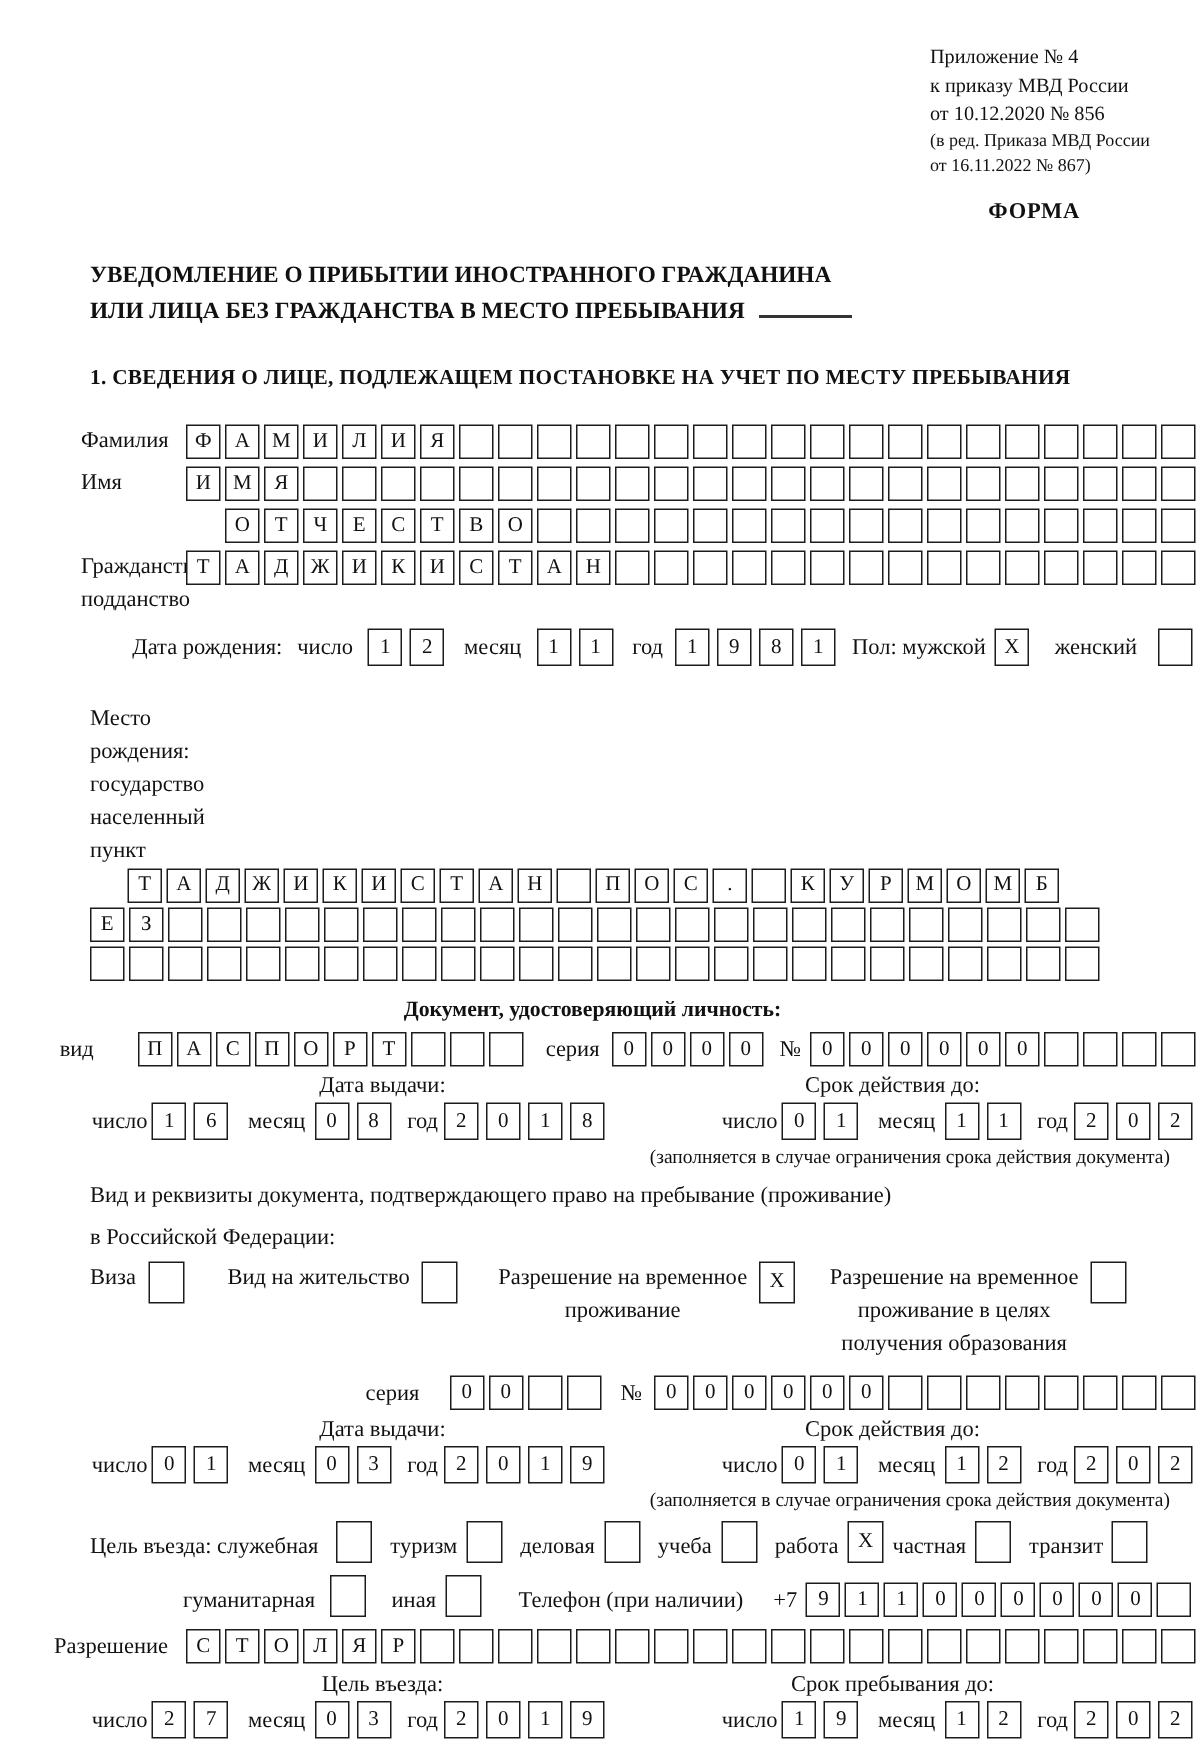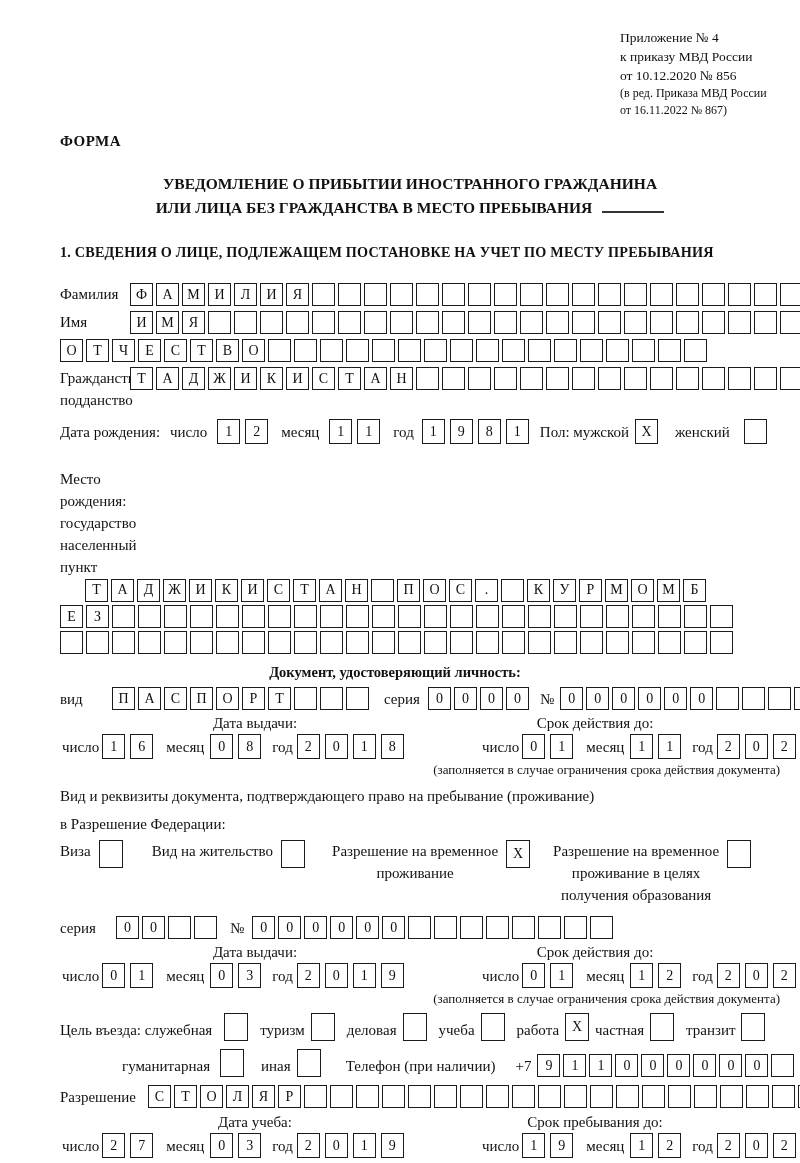--- a/index.html
+++ b/index.html
@@ -4,25 +4,25 @@
 <style>
   html,body{margin:0;padding:0;background:#fff;}
   .page{
     width:800px;height:1163px;box-sizing:border-box;
     padding:28px 0 10px 60px;background:#fff;color:#111;
     font-family:"Liberation Serif","DejaVu Serif",serif;font-size:15px;
     overflow:hidden;position:relative;
   }
   .hdr{margin-left:560px;width:230px;font-size:13.5px;line-height:19px;}
   .hdr .small{font-size:12px;line-height:17px;}
-  .forma{font-weight:bold;font-size:15px;padding-right:52px;margin-top:14px;letter-spacing:.5px;}
-  .title{text-align:center;font-weight:bold;font-size:15.5px;line-height:24px;margin-top:22px;margin-right:40px;}
+  .forma{font-weight:bold;font-size:15px;text-align:right;padding-right:80px;margin-top:14px;letter-spacing:.5px;}
+  .title{text-align:left;font-weight:bold;font-size:15.5px;line-height:24px;margin-top:22px;margin-right:40px;}
   .uline{display:inline-block;width:62px;border-bottom:2px solid #333;margin-left:10px;vertical-align:baseline;}
   .sec{font-weight:bold;font-size:14.2px;margin-top:24px;margin-bottom:22px;letter-spacing:.2px;}
-  .row{display:flex;align-items:flex-start;margin-bottom:5px;}
+  .row{display:flex;align-items:flex-start;margin-bottom:5px;justify-content:flex-end;}
   .lab{font-size:15px;line-height:22px;flex:none;}
   .w70{width:70px;}
   .w115{width:115px;}
   .stackcol{flex:none;}
   .stackcol div{line-height:22px;}
   .cells{display:inline-flex;flex:none;}
   .cell{
     width:21px;height:21px;flex:none;margin-right:3px;
     border:1.6px solid #1c1c1c;display:inline-flex;align-items:center;justify-content:center;
     font-size:14px;line-height:1;background:#fff;
@@ -407,21 +407,21 @@
       <span class="cells">
           <span class="cell">2</span>
           <span class="cell">0</span>
           <span class="cell">2</span>
         </span>
     </span>
   </div>
   <div class="note">(заполняется в случае ограничения срока действия документа)</div>
 
   <div class="txt">Вид и реквизиты документа, подтверждающего право на пребывание (проживание)</div>
-  <div class="txt" style="margin-top:4px;">в Разрешение Федерации:</div>
+  <div class="txt" style="margin-top:4px;">в Российской Федерации:</div>
 
   <div class="permits">
     <span class="opt" style="margin-right:26px;">
       <span class="lab">Виза</span>
       <span class="cells cb">
           <span class="cell"></span>
         </span>
     </span>
     <span class="opt" style="margin-right:24px;">
       <span class="lab">Вид на жительство</span>
@@ -604,21 +604,21 @@
         <span class="cell"></span>
         <span class="cell"></span>
         <span class="cell"></span>
         <span class="cell"></span>
         <span class="cell"></span>
         <span class="cell"></span>
       </span>
   </div>
 
   <div class="row" style="margin:6px 0 2px 0;">
-    <span class="half-l">Дата учеба:</span>
+    <span class="half-l">Цель въезда:</span>
     <span class="half-r">Срок пребывания до:</span>
   </div>
   <div class="row num">
     <span class="dhalf-l">
       <span class="lab" style="margin-right:3px;">число</span>
       <span class="cells">
           <span class="cell">2</span>
           <span class="cell">7</span>
         </span>
       <span class="lab" style="margin:0 6px 0 8px;">месяц</span>

